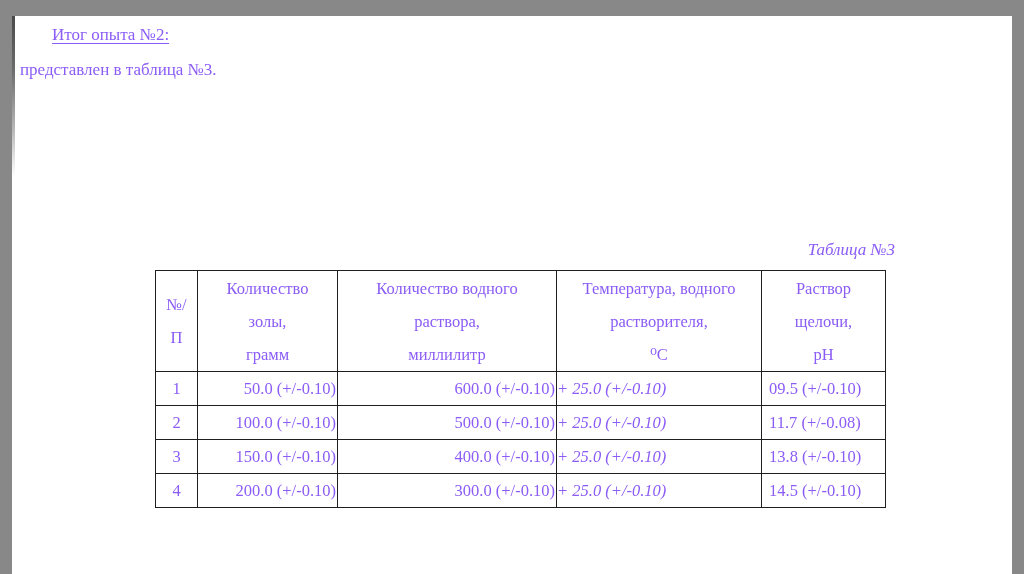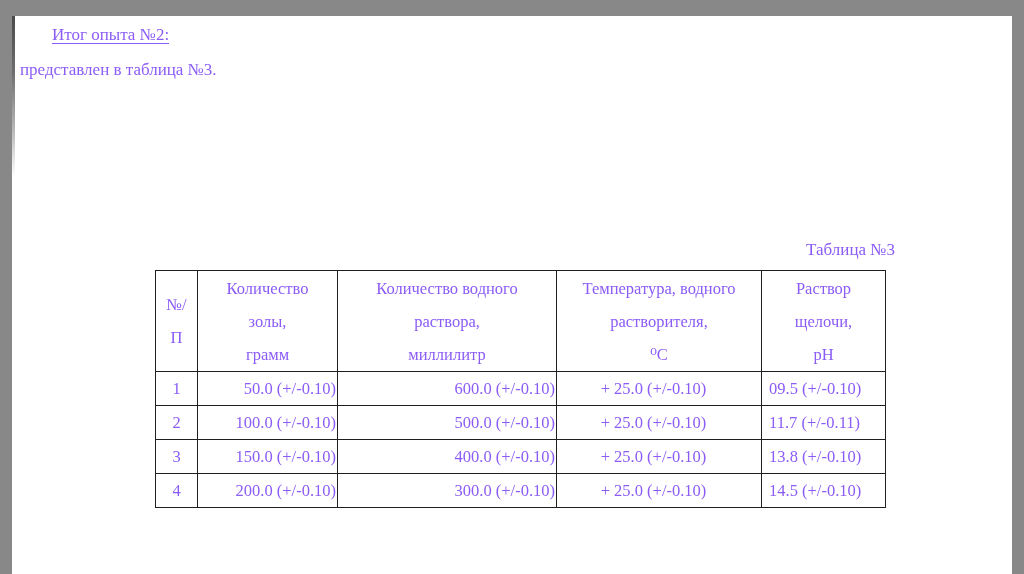--- a/index.html
+++ b/index.html
@@ -50,20 +50,21 @@
   }
   .para-line.first { text-indent: 32px; }
   .para-line.last  { text-align: left; text-align-last: left; }
   
   .table-caption {
     position: absolute;
     left: 143px; top: 224px;
     width: 740px;
     text-align: right;
     font-size: 17px;
+    font-style: italic;
   }
   
   .data-table {
     position: absolute;
     left: 143px; top: 254px;
     border-collapse: collapse;
     table-layout: fixed;
     width: 730px;
     font-size: 16.5px;
   }
@@ -76,21 +77,21 @@
     height: 101px;
     text-align: center;
     vertical-align: middle;
     white-space: pre-line;
     line-height: 33px;
     padding: 0 2px;
   }
   .data-table tbody td { height: 34px; }
   .cell-num   { text-align: center; }
   .cell-right { text-align: right; padding-right: 1px; }
-  .cell-temp  { text-align: center; padding-right: 11px; }
+  .cell-temp  { text-align: left; padding-right: 11px; font-style: italic; }
   .cell-left  { text-align: left;  padding-left: 7px; }
 </style>
 </head>
 <body>
 
 <div class="page">
 
   <div class="edge-left"></div>
   <div class="edge-bottom"></div>
 
@@ -135,21 +136,21 @@
         <td class="cell-right">50.0 (+/-0.10)</td>
         <td class="cell-right">600.0 (+/-0.10)</td>
         <td class="cell-temp">+ 25.0 (+/-0.10)</td>
         <td class="cell-left">09.5 (+/-0.10)</td>
       </tr>
       <tr>
         <td class="cell-num">2</td>
         <td class="cell-right">100.0 (+/-0.10)</td>
         <td class="cell-right">500.0 (+/-0.10)</td>
         <td class="cell-temp">+ 25.0 (+/-0.10)</td>
-        <td class="cell-left">11.7 (+/-0.11)</td>
+        <td class="cell-left">11.7 (+/-0.08)</td>
       </tr>
       <tr>
         <td class="cell-num">3</td>
         <td class="cell-right">150.0 (+/-0.10)</td>
         <td class="cell-right">400.0 (+/-0.10)</td>
         <td class="cell-temp">+ 25.0 (+/-0.10)</td>
         <td class="cell-left">13.8 (+/-0.10)</td>
       </tr>
       <tr>
         <td class="cell-num">4</td>

